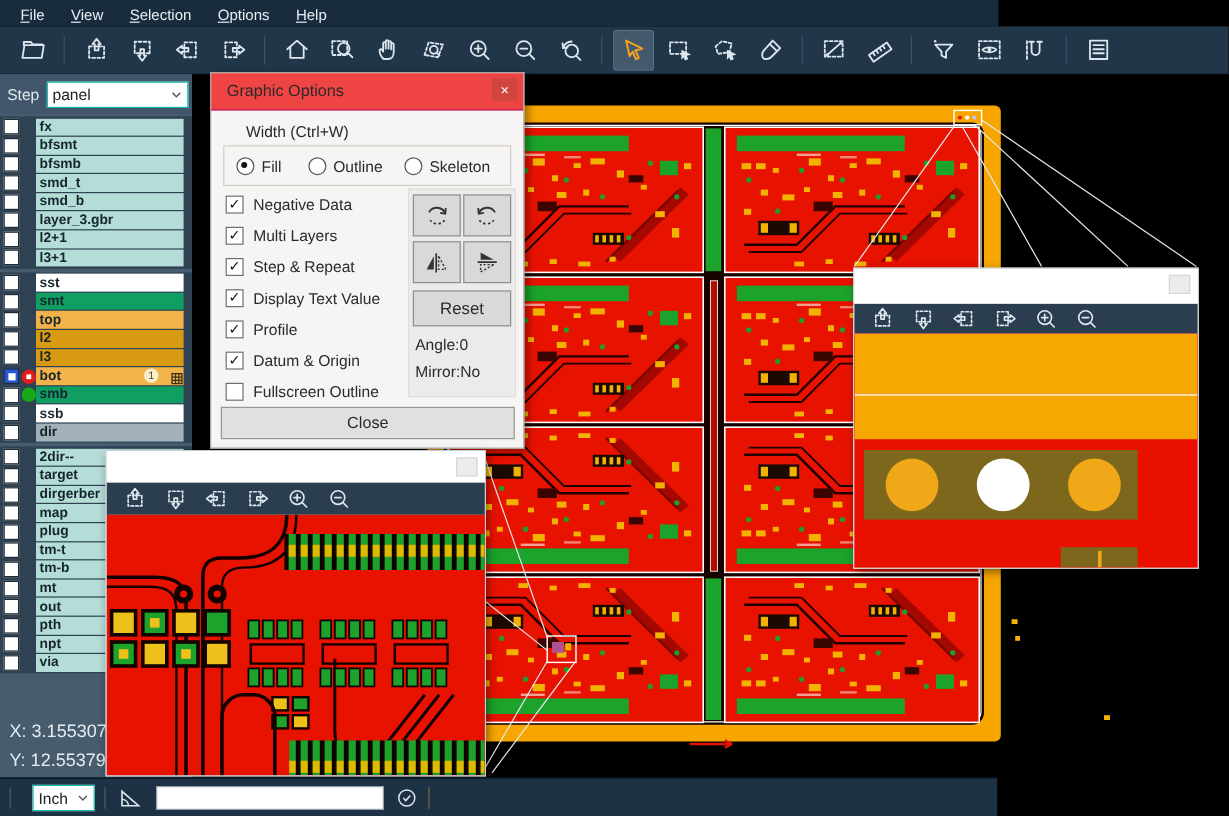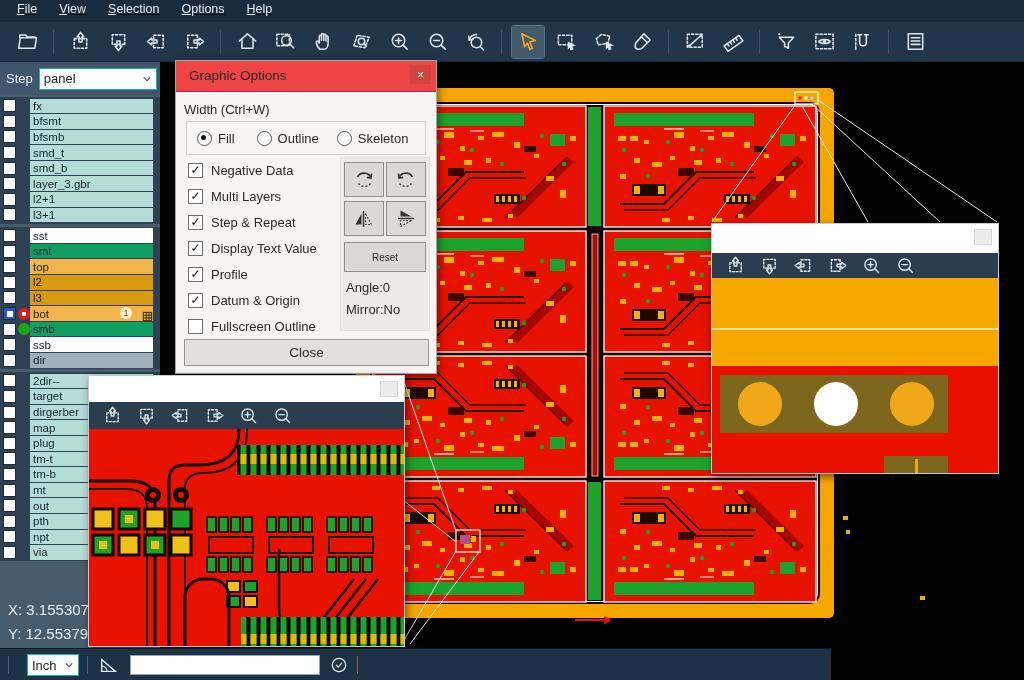--- a/index.html
+++ b/index.html
@@ -1,20 +1,20 @@
 <!DOCTYPE html>
 <html><head>
 <meta charset="utf-8">
 <style>
   html,body{margin:0;padding:0;background:#000;}
   body{font-family:"Liberation Sans",sans-serif;}
   #app{position:relative;width:1024px;height:680px;overflow:hidden;background:#000;}
 
   
-  #menubar{position:absolute;left:0;top:0;width:1024px;height:22px;background:#182c3e;display:flex;align-items:flex-start;padding-left:6px;box-sizing:border-box;text-decoration:underline;}
+  #menubar{position:absolute;left:0;top:0;width:832px;height:22px;background:#182c3e;display:flex;align-items:flex-end;padding-left:6px;box-sizing:border-box;}
   .menu-item{color:#e8eef3;font-size:12.5px;padding:2px 11px;cursor:default;}
   .menu-item u{text-decoration:underline;}
 
   
   #toolbar{position:absolute;left:0;top:22px;width:1024px;height:40px;background:#223649;display:flex;align-items:center;padding-left:8px;box-sizing:border-box;border-bottom:1px solid #16283a;}
   .tb-btn{width:32px;height:32px;display:flex;align-items:center;justify-content:center;margin:0 3px;border-radius:2px;}
   .tb-btn.active{background:#43596c;outline:1px solid #5b7386;}
   .tb-sep{width:1px;height:24px;background:#3c5265;margin:0 7px;}
   .tb-btn svg{width:23px;height:23px;}
 
@@ -27,49 +27,49 @@
   #layerlist{position:absolute;left:0;top:35px;width:160px;}
   .layer-group{margin-bottom:3px;background:#2e4253;padding:1px 0;}
   .layer-row{height:15.6px;display:flex;align-items:center;position:relative;}
   .lcheck{width:11px;height:11px;background:#fff;border:1.5px solid #1d2b35;margin-left:3px;flex:none;position:relative;}
   .lcheck.on{background:#2b57d6;}
   .lcheck.on::after{content:"";position:absolute;left:2.5px;top:2.5px;width:6px;height:6px;background:#fff;}
   .lind{width:12px;height:12px;border-radius:50%;position:absolute;left:18px;}
   .lind.red{background:#e21a1a;}
   .lind.red::after{content:"";position:absolute;left:4px;top:4px;width:4px;height:4px;background:#fff;}
   .lind.green{background:#17a817;}
-  .lname{position:absolute;left:30px;width:123px;height:14.6px;font-size:11.5px;color:#15242d;padding:0 3px;box-sizing:border-box;display:flex;align-items:center;overflow:hidden;}
+  .lname{position:absolute;left:30px;width:123px;height:14.6px;font-size:11.5px;color:#15242d;padding:0 3px;box-sizing:border-box;display:flex;align-items:center;overflow:hidden;font-weight:bold;}
   .lbadge{position:absolute;right:28px;top:1px;width:12px;height:12px;border-radius:50%;background:#f7efcf;color:#5a4a10;font-size:9px;display:flex;align-items:center;justify-content:center;}
   .lgrid{position:absolute;right:7px;top:2px;width:11px;height:11px;}
   #coords{position:absolute;left:8px;top:536px;color:#e6edf2;font-size:15px;line-height:24px;}
 
   
   #canvas{position:absolute;left:160px;top:62px;width:864px;height:586px;background:#000;z-index:1;}
   #canvas svg{position:absolute;left:0;top:0;}
 
   
   #dialog{position:absolute;left:175px;top:60px;width:260px;height:312px;background:#f6f5f3;border:1px solid #a9a6a2;box-shadow:2px 3px 8px rgba(0,0,0,.45);z-index:10;font-size:13px;color:#2a2a2a;}
   #dlg-title{position:absolute;left:0;top:0;width:100%;height:30px;background:#ef4444;border-bottom:1px solid #be185d;}
   #dlg-title .t{position:absolute;left:13px;top:7px;font-size:13.5px;}
   #dlg-close{position:absolute;right:5px;top:4px;width:21px;height:19px;background:#d2453e;color:#fff;font-size:12px;display:flex;align-items:center;justify-content:center;}
-  #dlg-width{position:absolute;left:8px;top:41px;}
+  #dlg-width{position:absolute;left:29px;top:41px;}
   #dlg-radiobox{position:absolute;left:10px;top:60px;width:238px;height:32px;border:1px solid #cfccc9;display:flex;align-items:center;}
   .radio{display:flex;align-items:center;margin-left:10px;}
   .radio .rdot{width:13px;height:13px;border:1px solid #555;border-radius:50%;background:#fff;position:relative;margin-right:6px;flex:none;}
   .radio.sel .rdot::after{content:"";position:absolute;left:3px;top:3px;width:5px;height:5px;border-radius:50%;background:#111;}
   .radio:nth-child(2){margin-left:22px;}
   .radio:nth-child(3){margin-left:18px;}
   #dlg-checks{position:absolute;left:12px;top:96px;}
   .chk{display:flex;align-items:center;height:26px;}
   .chk .box{width:13px;height:13px;background:#fff;border:1px solid #6e6e6e;margin-right:8px;font-size:12px;line-height:13px;text-align:center;color:#111;flex:none;}
   #dlg-right{position:absolute;left:164px;top:96px;width:88px;height:172px;background:#edebe9;border:1px solid #e0dedc;}
   .xf-row{display:flex;justify-content:space-between;padding:4px 3px 0 3px;}
   .xf-btn{width:38px;height:33px;background:#dbd9d7;border:1px solid #8f8f8f;display:flex;align-items:center;justify-content:center;}
   .xf-btn svg{width:24px;height:24px;}
-  #dlg-reset{margin:6px 3px 0 3px;width:80px;height:28px;background:#dbd9d7;border:1px solid #8f8f8f;display:flex;align-items:center;justify-content:center;font-size:10px;}
+  #dlg-reset{margin:6px 3px 0 3px;width:80px;height:28px;background:#dbd9d7;border:1px solid #8f8f8f;display:flex;align-items:center;justify-content:center;font-size:14px;}
   #dlg-angle{position:absolute;left:5px;top:122px;}
   #dlg-mirror{position:absolute;left:5px;top:144px;}
   #dlg-closebtn{position:absolute;left:8px;top:278px;width:243px;height:25px;background:#e2e0de;border:1px solid #979795;display:flex;align-items:center;justify-content:center;font-size:13.5px;}
 
   
   .zwin{position:absolute;background:#fff;border:1px solid #c3ccd2;box-shadow:2px 3px 8px rgba(0,0,0,.5);z-index:20;}
   .zwin-title{position:relative;width:100%;background:#fff;}
   .zwin-btn{position:absolute;right:6px;top:5px;width:16px;height:14px;background:#ececec;border:1px solid #d7d7d7;}
   .zwin-toolbar{width:100%;background:#2b3e4f;display:flex;align-items:center;padding-left:6px;box-sizing:border-box;}
   .zwin-toolbar .tb-btn{width:26px;height:24px;margin:0 4px;}

